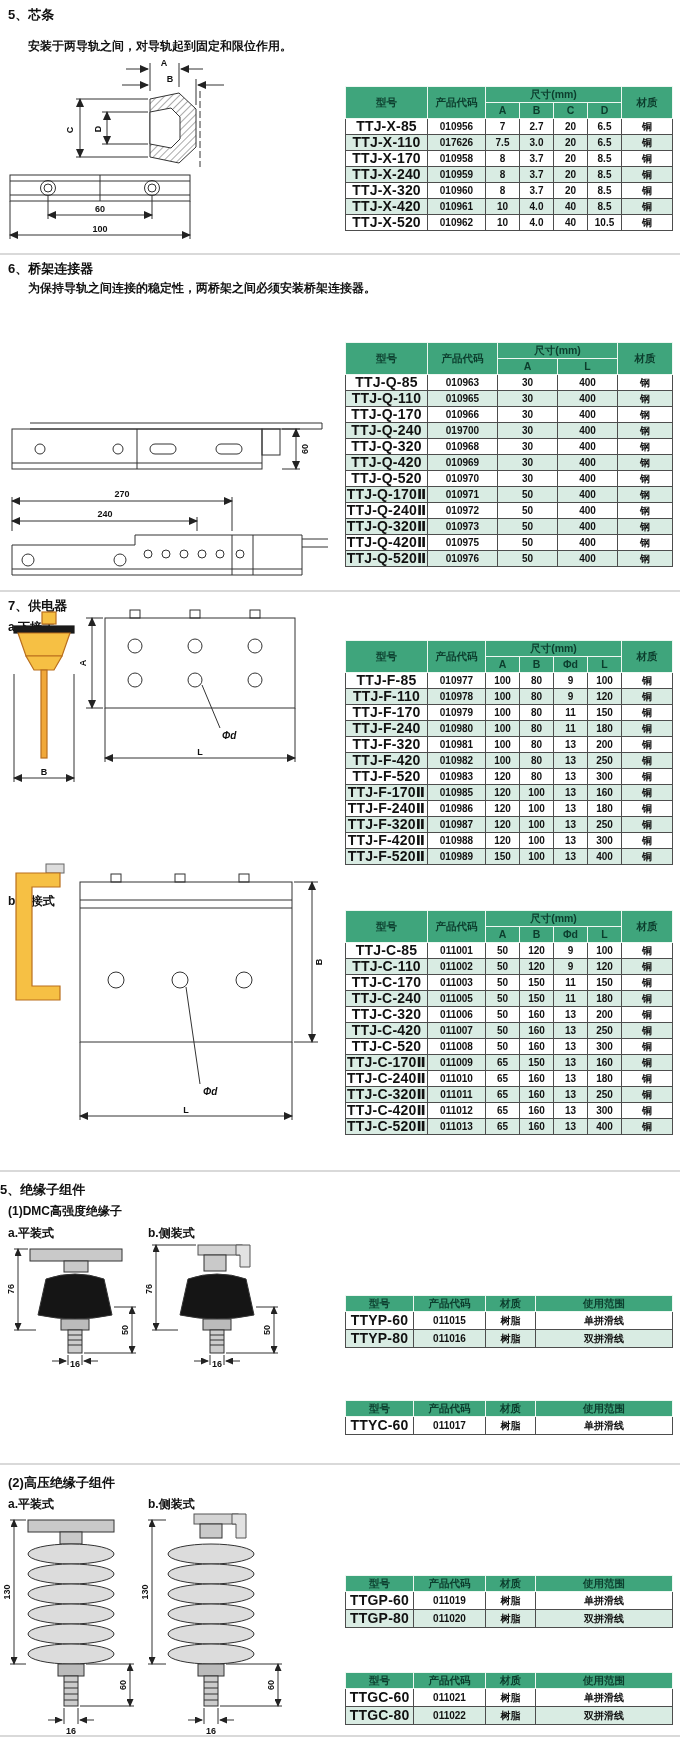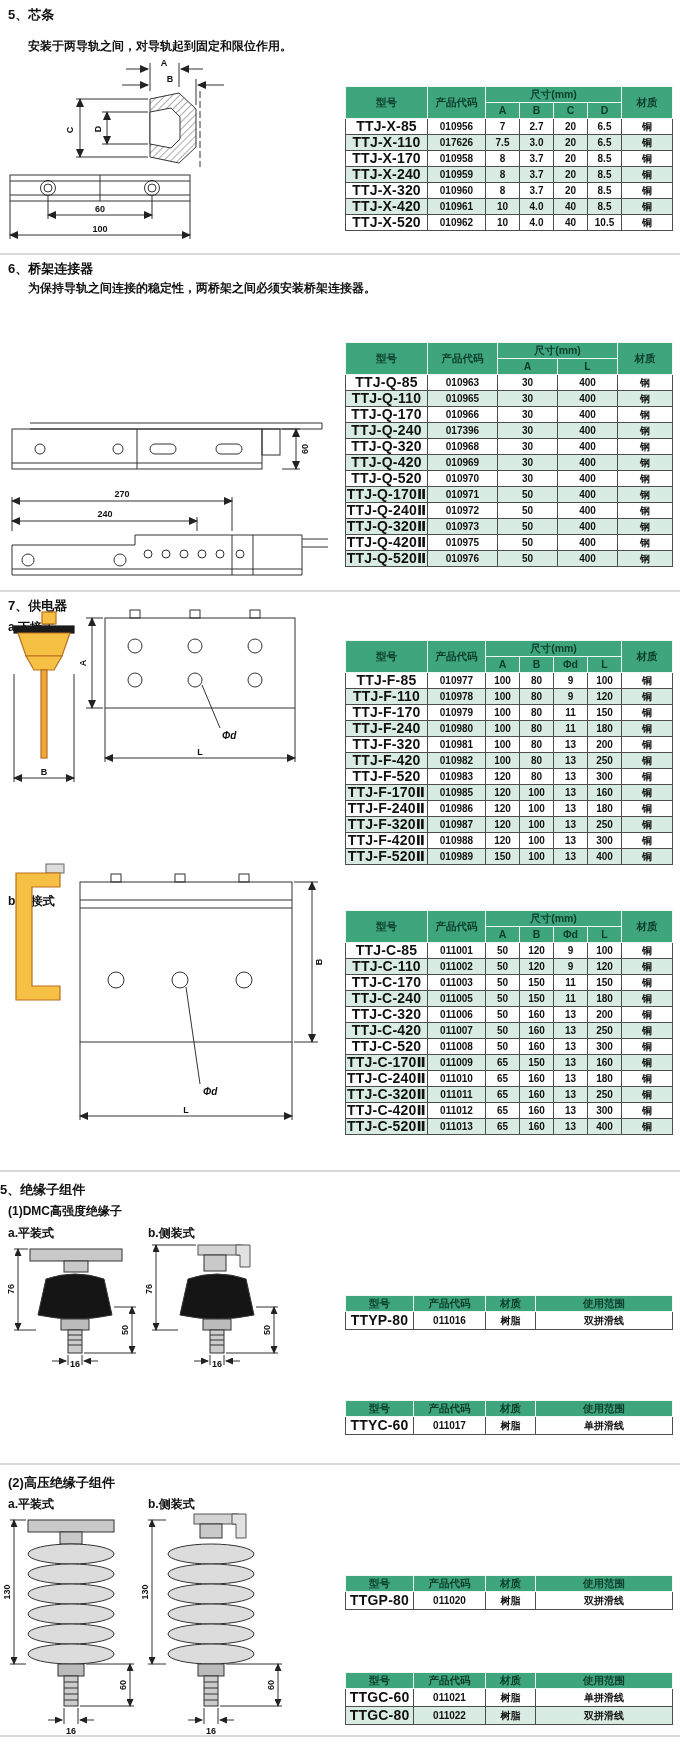--- a/index.html
+++ b/index.html
@@ -272,21 +272,21 @@
           </tr>
           <tr>
             <td class="model">TTJ-Q-170</td>
             <td class="">010966</td>
             <td class="">30</td>
             <td class="">400</td>
             <td class="">钢</td>
           </tr>
           <tr>
             <td class="model">TTJ-Q-240</td>
-            <td class="">017396</td>
+            <td class="">019700</td>
             <td class="">30</td>
             <td class="">400</td>
             <td class="">钢</td>
           </tr>
           <tr>
             <td class="model">TTJ-Q-320</td>
             <td class="">010968</td>
             <td class="">30</td>
             <td class="">400</td>
             <td class="">钢</td>
@@ -794,20 +794,26 @@
         </colgroup>
         <thead>
           <tr>
             <th>型号</th>
             <th>产品代码</th>
             <th>材质</th>
             <th>使用范围</th>
           </tr>
         </thead>
         <tbody>
+          <tr>
+            <td class="model">TTYP-60</td>
+            <td class="">011015</td>
+            <td class="">树脂</td>
+            <td class="">单拼滑线</td>
+          </tr>
           <tr>
             <td class="model">TTYP-80</td>
             <td class="">011016</td>
             <td class="">树脂</td>
             <td class="">双拼滑线</td>
           </tr>
         </tbody>
       </table>
     </div>
   <div class="tblwrap tbl-small" style="left:345px;top:1400px">
@@ -935,20 +941,26 @@
         <thead>
           <tr>
             <th>型号</th>
             <th>产品代码</th>
             <th>材质</th>
             <th>使用范围</th>
           </tr>
         </thead>
         <tbody>
           <tr>
+            <td class="model">TTGP-60</td>
+            <td class="">011019</td>
+            <td class="">树脂</td>
+            <td class="">单拼滑线</td>
+          </tr>
+          <tr>
             <td class="model">TTGP-80</td>
             <td class="">011020</td>
             <td class="">树脂</td>
             <td class="">双拼滑线</td>
           </tr>
         </tbody>
       </table>
     </div>
   <div class="tblwrap tbl-small" style="left:345px;top:1672px">
       <table>

